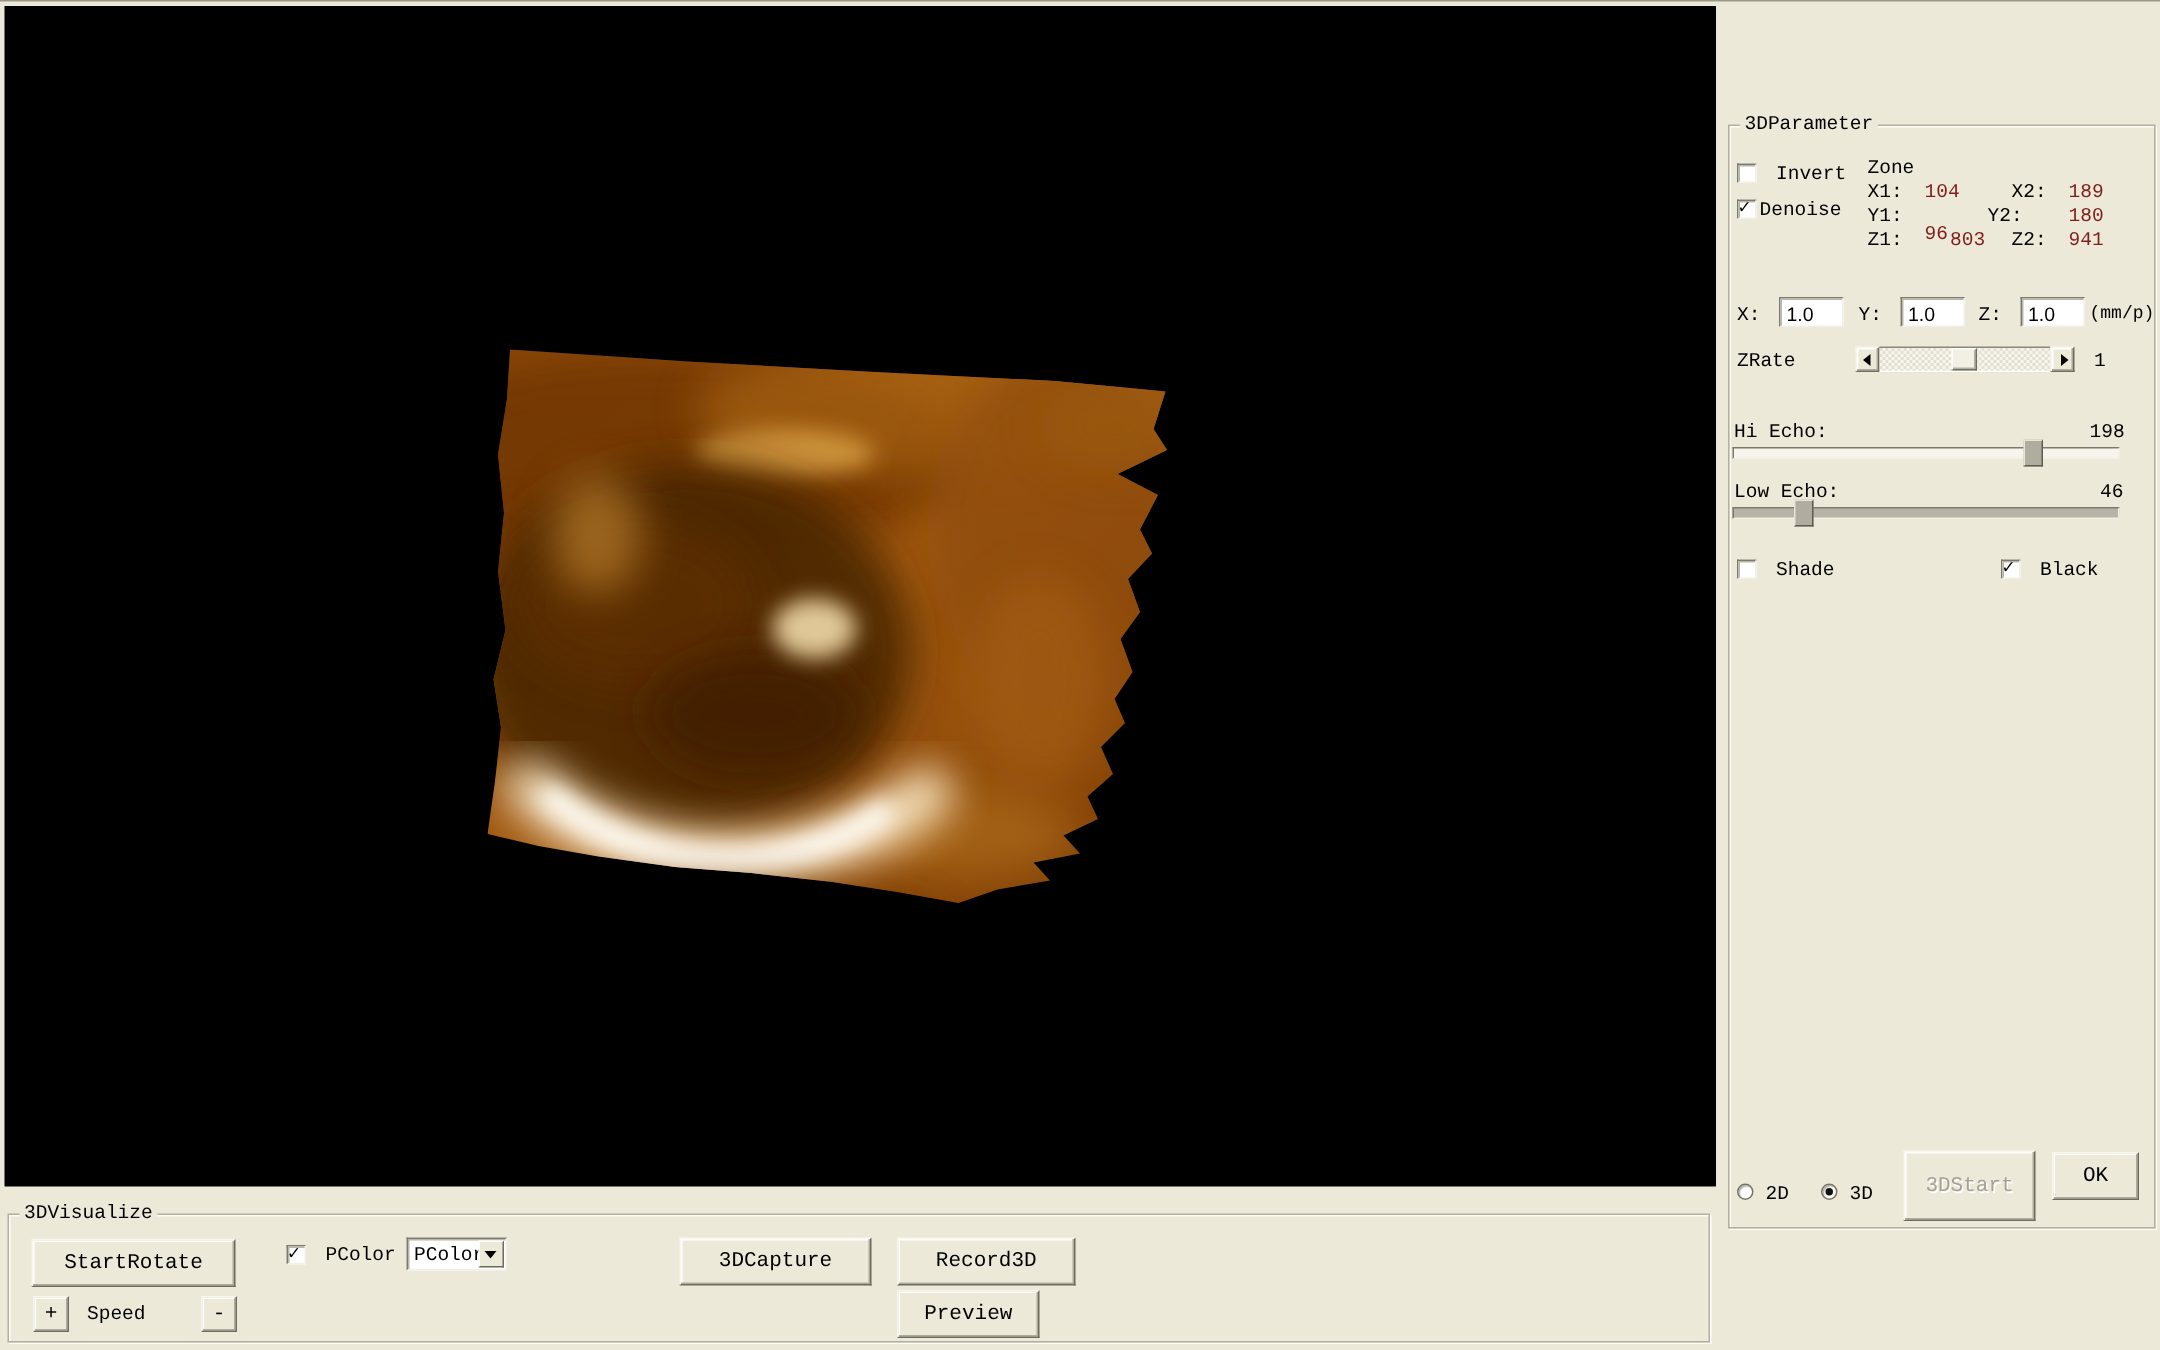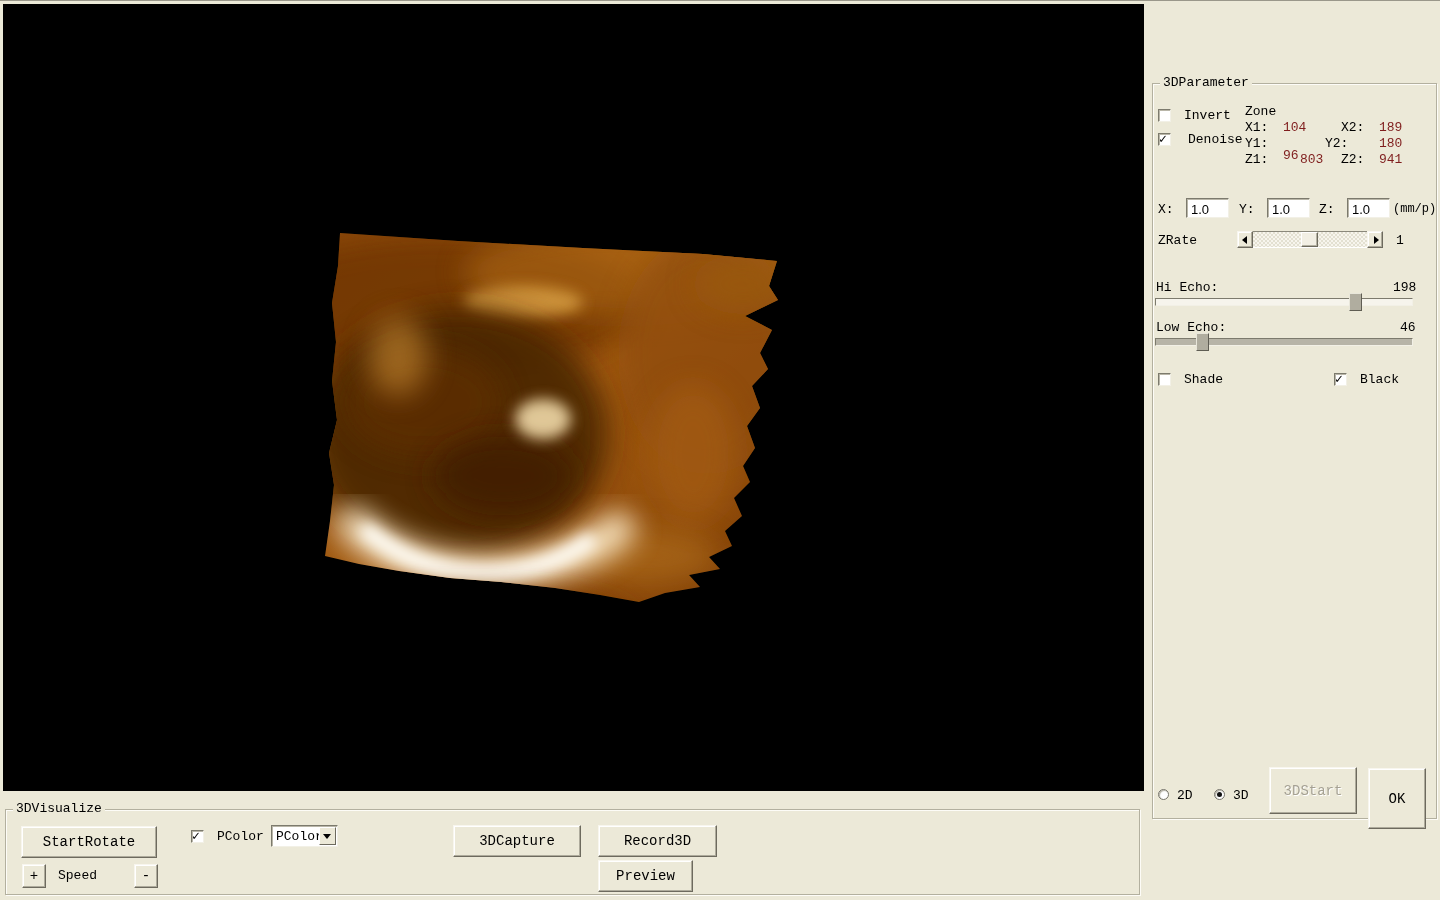--- a/index.html
+++ b/index.html
@@ -155,21 +155,21 @@
     </g>
   </svg>
 </div>
 
 <div class="groupbox" style="left:1152px; top:82px; width:285px; height:736px;">
   <span class="gb-title">3DParameter</span>
 
   <span class="cb" style="left:5px; top:25px;"></span>
   <span class="lbl" style="left:31px; top:24px;">Invert</span>
   <span class="cb on" style="left:5px; top:49px;"></span>
-  <span class="lbl" style="left:35px; top:48px;">Denoise</span>
+  <span class="lbl" style="left:20px; top:48px;">Denoise</span>
 
   <span class="lbl" style="left:92px; top:20px;">Zone</span>
   <span class="lbl" style="left:92px;  top:36px;">X1:</span>
   <span class="lbl blue" style="left:130px; top:36px;">104</span>
   <span class="lbl" style="left:188px; top:36px;">X2:</span>
   <span class="lbl blue" style="left:226px; top:36px;">189</span>
   <span class="lbl" style="left:92px;  top:52px;">Y1:</span>
   <span class="lbl blue" style="left:130px; top:64px;">96</span>
   <span class="lbl" style="left:172px; top:52px;">Y2:</span>
   <span class="lbl blue" style="left:226px; top:52px;">180</span>
@@ -212,21 +212,21 @@
   <span class="lbl" style="left:31px; top:288px;">Shade</span>
   <span class="cb on" style="left:181px; top:289px;"></span>
   <span class="lbl" style="left:207px; top:288px;">Black</span>
 
   <span class="radio" style="left:5px; top:705px;"></span>
   <span class="lbl" style="left:24px; top:704px;">2D</span>
   <span class="radio on" style="left:61px; top:705px;"></span>
   <span class="lbl" style="left:80px; top:704px;">3D</span>
 
   <div class="btn disabled" style="left:116px; top:683px; width:88px; height:47px;">3DStart</div>
-  <div class="btn" style="left:215px; top:684px; width:58px; height:61px;">OK</div>
+  <div class="btn" style="left:215px; top:684px; width:58px; height:32px;">OK</div>
 </div>
 
 <div class="groupbox" style="left:5px; top:808px; width:1135px; height:86px;">
   <span class="gb-title">3DVisualize</span>
 
   <div class="btn" style="left:15px; top:16px; width:136px; height:32px;">StartRotate</div>
 
   <div class="btn" style="left:16px; top:54px; width:24px; height:24px;">+</div>
   <span class="lbl" style="left:52px; top:58px;">Speed</span>
   <div class="btn" style="left:128px; top:54px; width:24px; height:24px;">-</div>

